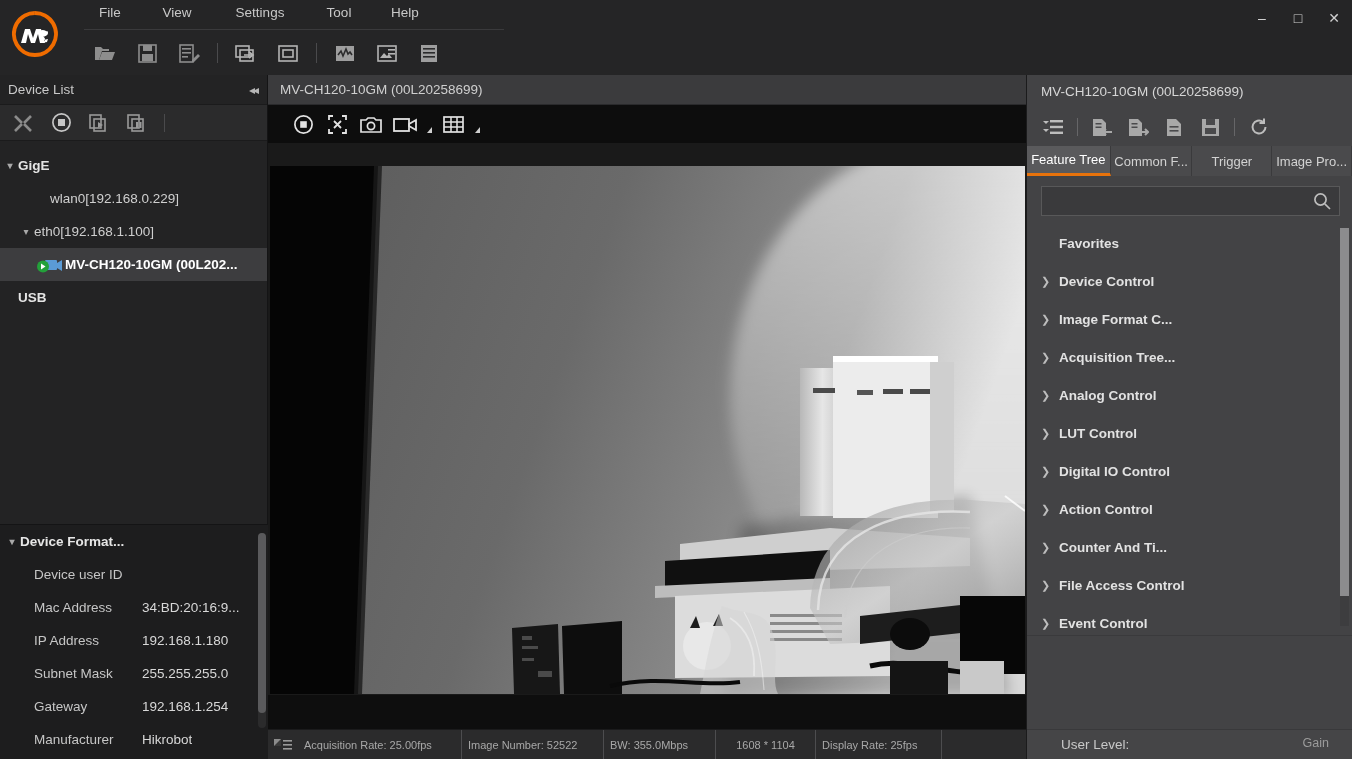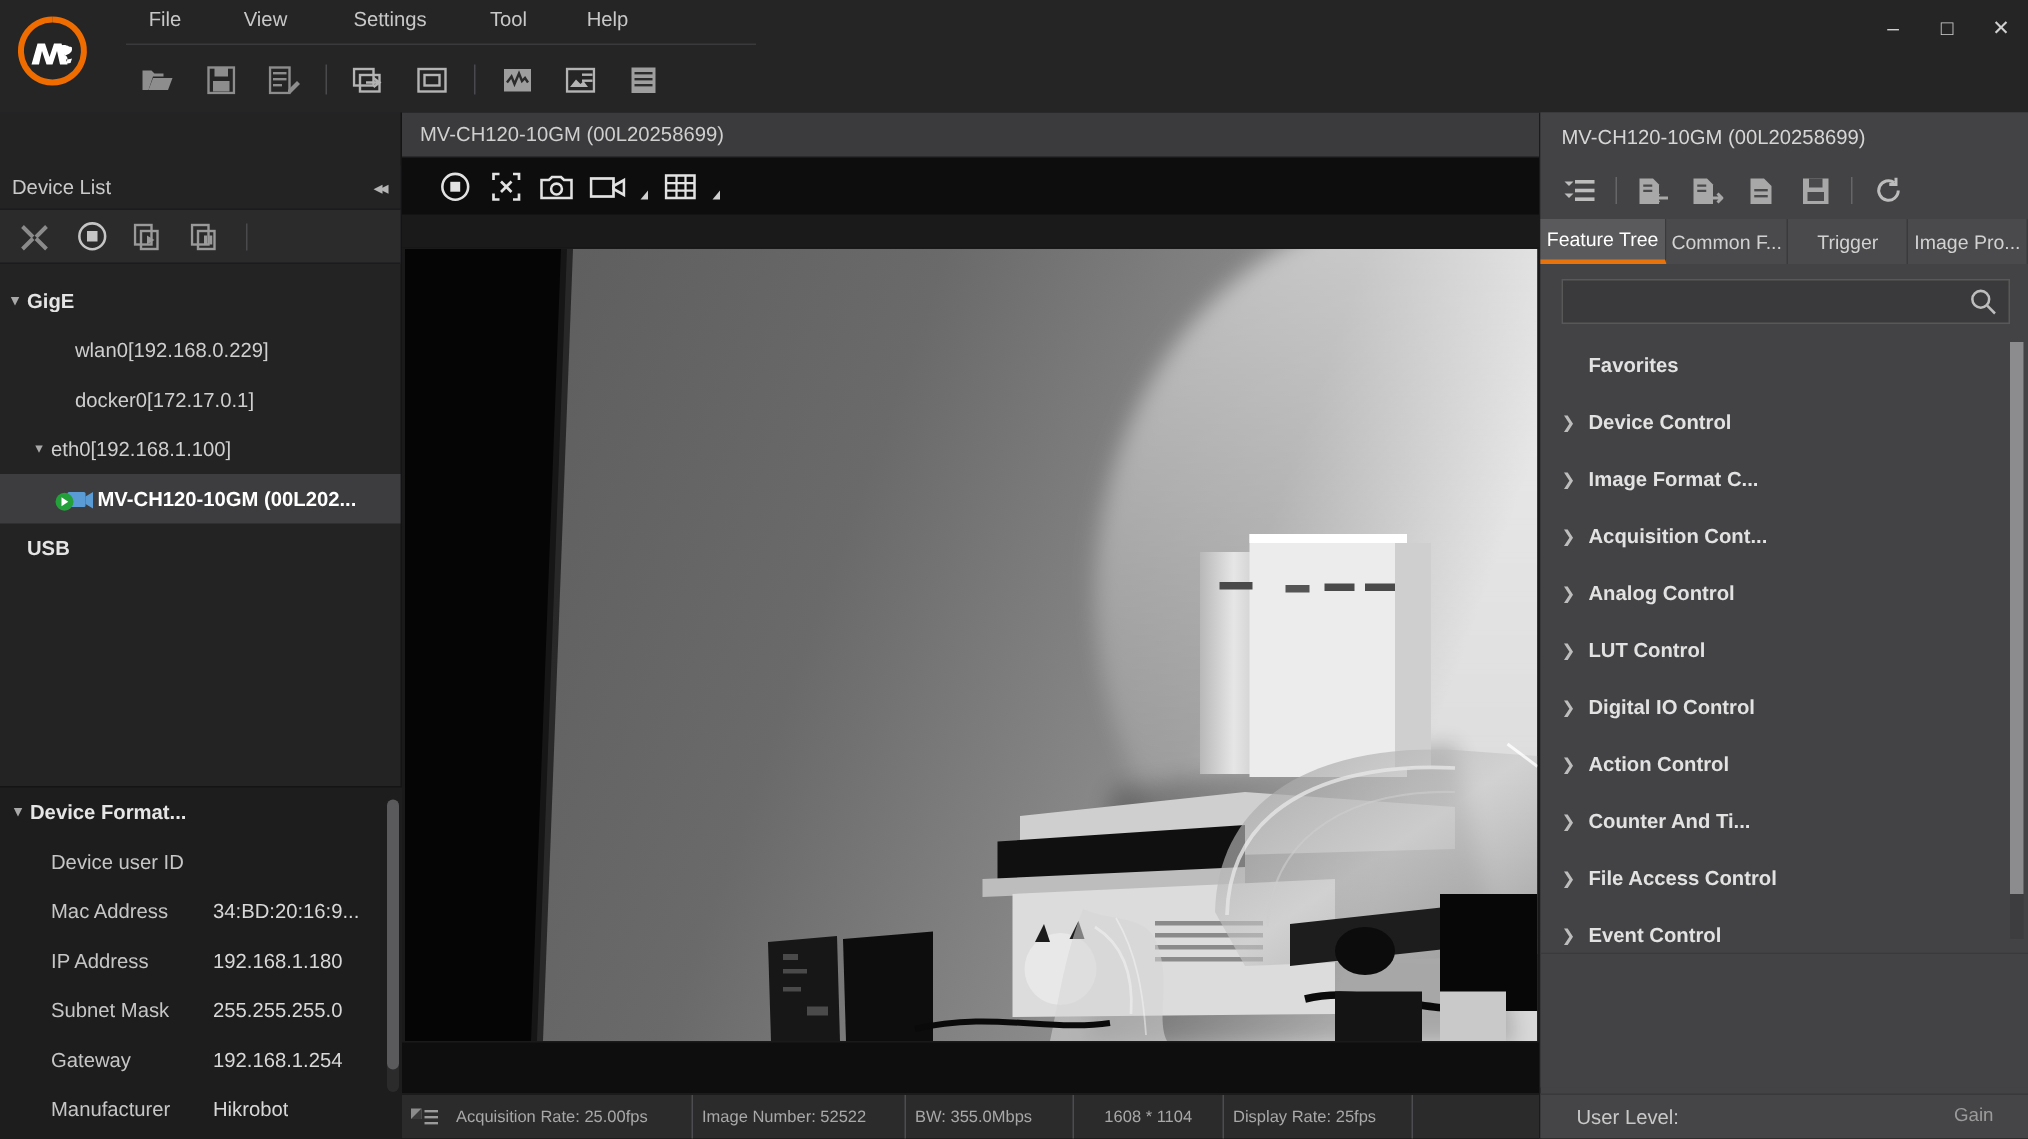--- a/index.html
+++ b/index.html
@@ -56,21 +56,20 @@
 
   
   .left-panel {
     position: absolute; left: 0; top: 75px; width: 268px; height: 684px;
     background: #232324; border-right: 1px solid #141415;
   }
   .dl-header {
     position: relative; height: 30px; background: #232324;
     display: flex; align-items: center; padding: 0 8px;
     border-bottom: 1px solid #1b1b1c;
-    margin-top: 35px;
   }
   .dl-title { color: #c9c9c9; font-size: 13.5px; }
   .dl-collapse {
     position: absolute; right: 10px; top: 8px; color: #b5b5b5;
     font-size: 12px; letter-spacing: -2px; cursor: default;
   }
   .dl-toolbar {
     height: 36px; display: flex; align-items: center; padding-left: 4px;
     background: #2b2b2c; border-bottom: 1px solid #1b1b1c;
   }
@@ -230,21 +229,21 @@
   }
   .ft-scroll i {
     position: absolute; left: 0; top: 0; width: 9px; height: 368px;
     background: #8c8c8e; display: block;
   }
 
   .rp-blank { height: 90px; background: #434345; border-top: 1px solid #3a3a3c; }
   .rp-foot {
     position: absolute; left: 0; bottom: 0; width: 326px; height: 30px;
     background: #454547; border-top: 1px solid #39393b;
-    display: flex; align-items: center; padding-left: 24px;
+    display: flex; align-items: center; padding-left: 34px;
     color: #c8c8c8; font-size: 13.5px;
   }
   .rp-foot-right {
     position: absolute; right: 24px; top: 6px; color: #9b9b9b; font-size: 12.5px;
   }
   svg { display: block; }
 </style>
 </head>
 <body>
 
@@ -386,24 +385,20 @@
             <span class="caret">▾</span>
           </div>
         <span class="tree-label">GigE</span>
       </div>
 
       <div class="tree-row">
         <div class="tw" style="margin-left:34px"></div>
         <span class="tree-label">wlan0[192.168.0.229]</span>
       </div>
 
-      <div class="tree-row">
-        <div class="tw" style="margin-left:34px"></div>
-        <span class="tree-label">docker0[172.17.0.1]</span>
-      </div>
 
       <div class="tree-row">
         <div class="tw" style="margin-left:18px">
             <span class="caret">▾</span>
           </div>
         <span class="tree-label">eth0[192.168.1.100]</span>
       </div>
 
       <div class="tree-row device selected">
         <div style="width:36px;flex:0 0 36px"></div>
@@ -707,21 +702,21 @@
       <div class="ft-row">
         <span class="ft-caret">❯</span>
         <span>Device Control</span>
       </div>
       <div class="ft-row">
         <span class="ft-caret">❯</span>
         <span>Image Format C...</span>
       </div>
       <div class="ft-row">
         <span class="ft-caret">❯</span>
-        <span>Acquisition Cont...</span>
+        <span>Acquisition Tree...</span>
       </div>
       <div class="ft-row">
         <span class="ft-caret">❯</span>
         <span>Analog Control</span>
       </div>
       <div class="ft-row">
         <span class="ft-caret">❯</span>
         <span>LUT Control</span>
       </div>
       <div class="ft-row">

